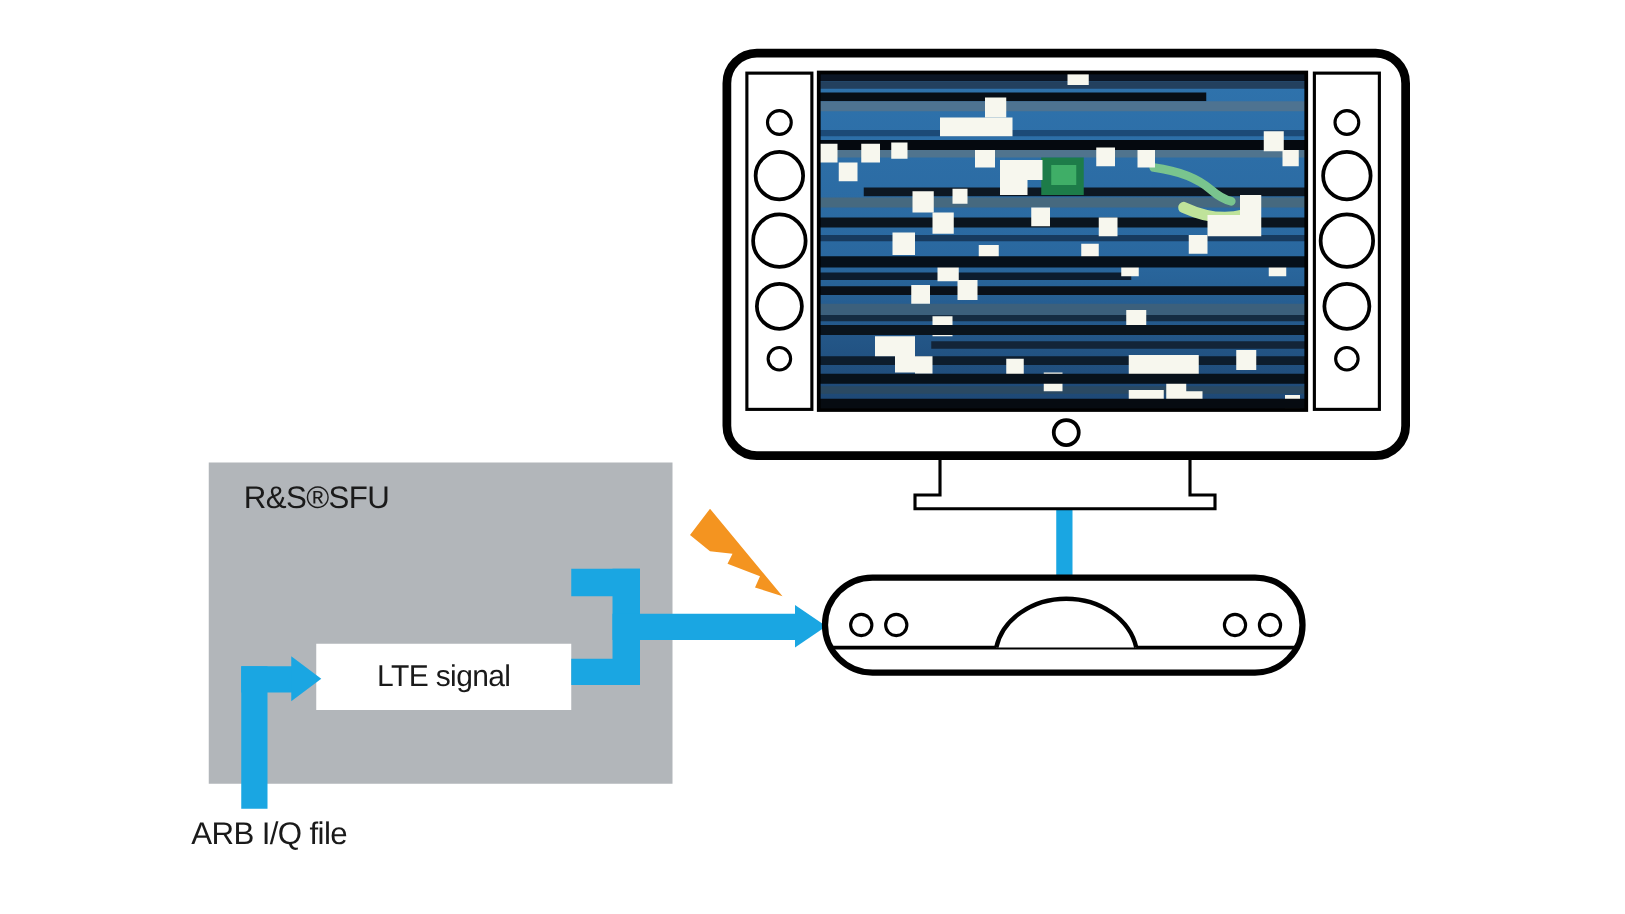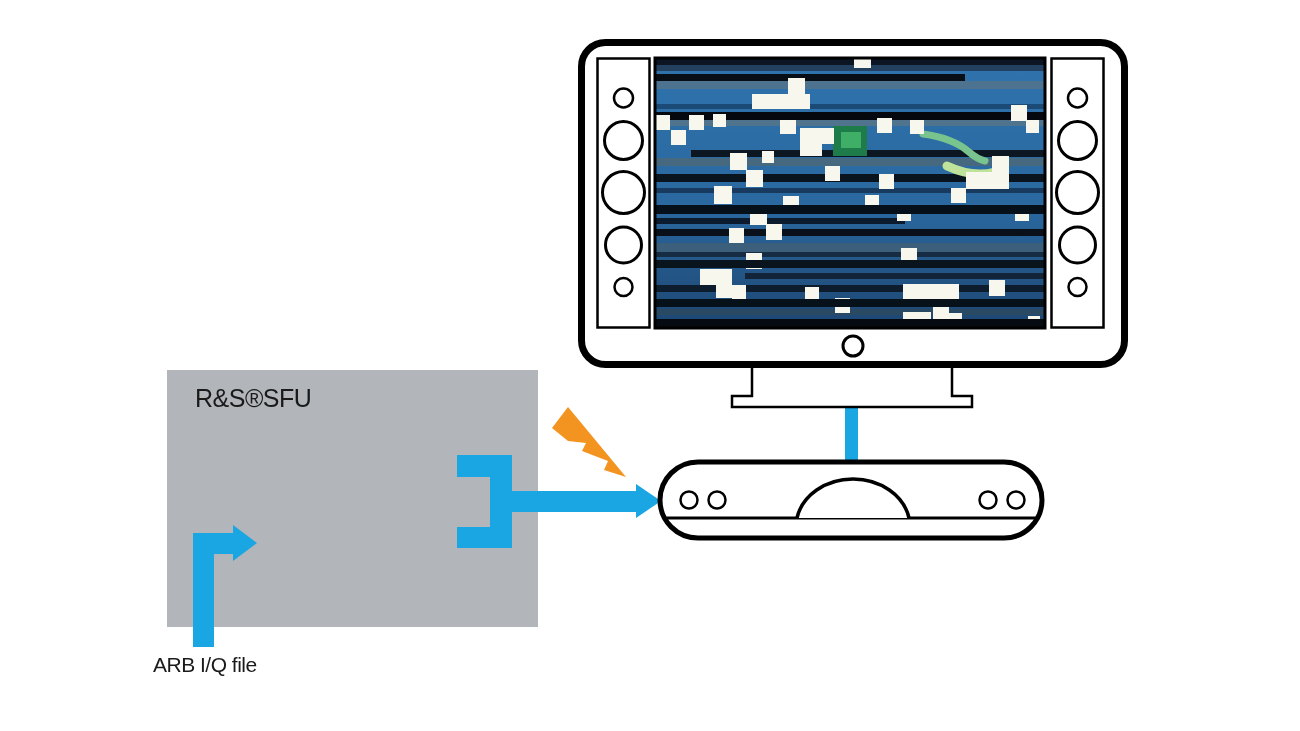--- a/index.html
+++ b/index.html
@@ -3,34 +3,37 @@
 <meta charset="utf-8">
 <style>
   html,body{margin:0;padding:0;background:#fff;}
   body{width:1300px;height:731px;font-family:"Liberation Sans",sans-serif;}
   .stage{position:relative;width:1300px;height:731px;overflow:hidden;background:#fff;}
   .sfu-box{position:absolute;left:167px;top:370px;width:371px;height:257px;background:var(--gray,#b2b6ba);}
   .sfu-label{position:absolute;left:28px;top:14px;font-size:25px;color:var(--ink,#1a1a1a);letter-spacing:-0.5px;}
   .sig-box{position:absolute;width:204px;height:53px;background:#fff;display:flex;align-items:center;justify-content:center;font-size:24px;color:var(--ink,#111);letter-spacing:-0.5px;}
   .sig-box.broadcast{left:253px;top:437px;}
   .sig-box.lte{left:253px;top:515px;}
-  .arb-label{position:absolute;left:153px;top:653px;font-size:21px;color:var(--ink,#1a1a1a);letter-spacing:-0.5px;}
+  .arb-label{position:absolute;left:153px;top:653px;font-size:25px;color:var(--ink,#1a1a1a);letter-spacing:-0.5px;}
   svg.overlay{position:absolute;left:0;top:0;width:1300px;height:731px;}
   .bluefill{fill:var(--blue,#1aa6e2);}
   .orangefill{fill:var(--orange,#f49420);}
   .device{fill:#ffffff;stroke:var(--outline,#000);}
   .nostroke{stroke:none;}
 </style>
 </head>
 <body>
 
 <div class="stage">
 
   <div class="sfu-box">
     <div class="sfu-label">R&amp;S®SFU</div>
+  </div>
+  <div class="sig-box lte">
+    <span>LTE signal</span>
   </div>
   <div class="arb-label">ARB I/Q file</div>
 
   <svg class="overlay" viewBox="0 0 1300 731">
     <defs>
       <linearGradient id="screenbg" x1="0" y1="0" x2="0" y2="1">
         <stop id="scr-stop-top" offset="0" stop-color="#2f73ad"></stop>
         <stop id="scr-stop-mid" offset="0.55" stop-color="#2a689f"></stop>
         <stop id="scr-stop-bot" offset="1" stop-color="#1d4672"></stop>
       </linearGradient>

